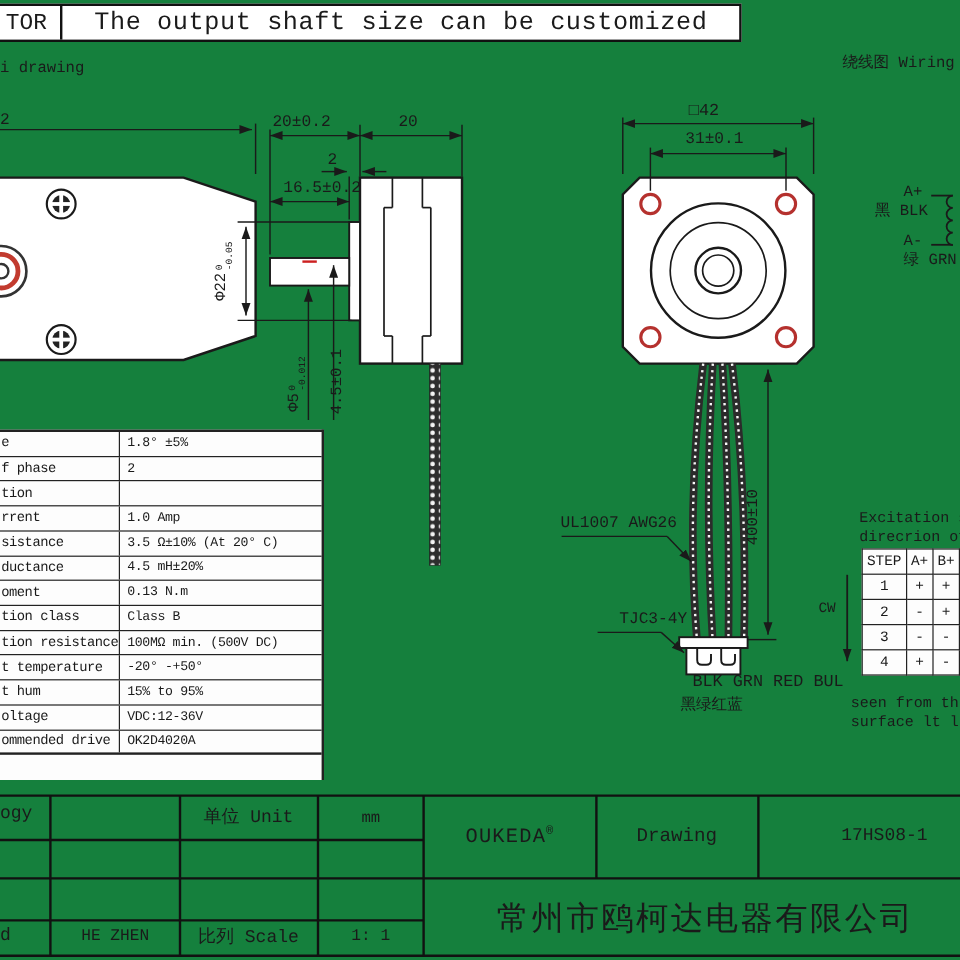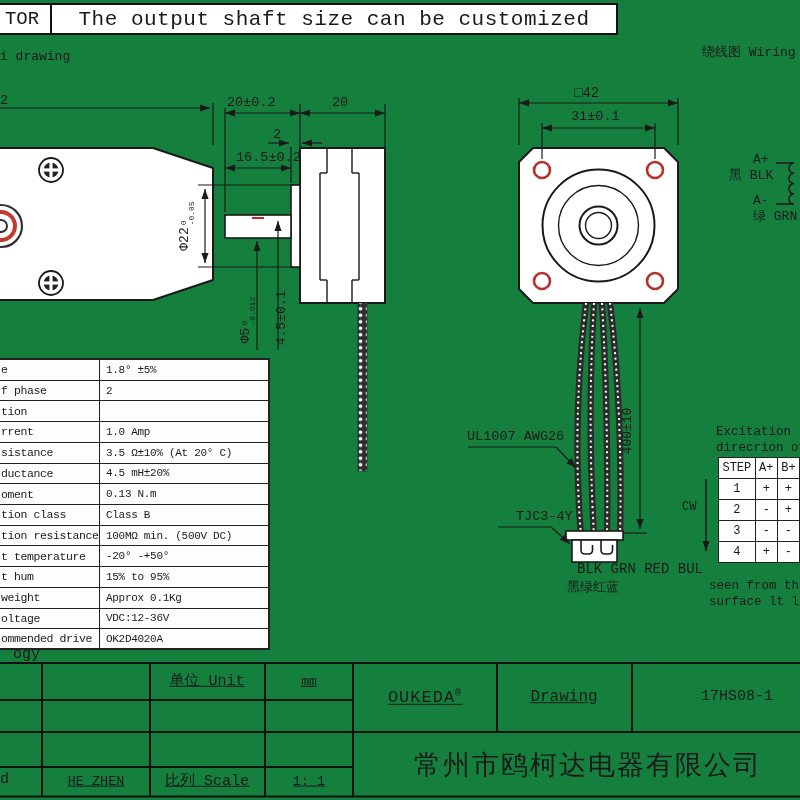--- a/index.html
+++ b/index.html
@@ -2,21 +2,21 @@
 <html><head>
 <meta charset="utf-8">
 <style>
   html,body{margin:0;padding:0;background:#e8e8e8;}
   .sheet{
     position:relative;width:800px;height:800px;background:#15803d;overflow:hidden;
     font-family:"Liberation Mono","DejaVu Sans Mono",monospace;color:#1a1a1a;
   }
   svg.linework{position:absolute;left:0;top:0;}
   .lbl{position:absolute;white-space:nowrap;line-height:1.15;}
-  .ctr{position:absolute;transform:translate(-50%,-50%);white-space:nowrap;line-height:1.1;text-align:center;text-decoration:underline;}
+  .ctr{position:absolute;transform:translate(-50%,-50%);white-space:nowrap;line-height:1.1;text-align:center;}
   .vlb{position:absolute;transform:translate(-50%,-50%) rotate(-90deg);white-space:nowrap;line-height:1;font-size:13px;}
   .tol{display:inline-flex;flex-direction:column;font-size:8px;line-height:1.05;vertical-align:2px;margin-left:2px;}
   
   .banner{position:absolute;left:-8px;top:3px;width:626px;height:32px;border:2px solid #111;
           background:#fff;display:flex;box-sizing:border-box;}
   .banner-left{width:56px;border-right:2px solid #111;display:flex;align-items:center;justify-content:center;font-size:19px;}
   .banner-main{flex:1;display:flex;align-items:center;justify-content:center;font-size:21px;letter-spacing:0.5px;}
   
   .spec{position:absolute;left:0;top:358px;width:270px;height:292px;box-sizing:border-box;
         border-top:2px solid #222;border-right:2px solid #222;display:grid;grid-template-rows:repeat(14,1fr);background:#fdfdfd;}
@@ -295,34 +295,30 @@
       </div>
     <div class="spec-row">
         <div class="spec-label">t temperature</div>
         <div class="spec-value">-20° -+50°</div>
       </div>
     <div class="spec-row">
         <div class="spec-label">t hum</div>
         <div class="spec-value">15% to 95%</div>
       </div>
     <div class="spec-row">
-        <div class="spec-label">weight</div>
-        <div class="spec-value">Approx 0.1Kg</div>
-      </div>
-    <div class="spec-row">
         <div class="spec-label">oltage</div>
         <div class="spec-value">VDC:12-36V</div>
       </div>
     <div class="spec-row">
         <div class="spec-label">ommended drive</div>
         <div class="spec-value">OK2D4020A</div>
       </div>
   </div>
 
-  <span class="lbl tb" style="left:0;top:646px;margin-left:13px;">ogy</span>
+  <span class="lbl tb" style="left:0;top:670px;">ogy</span>
   <span class="ctr tb" style="left:207px;top:682px;">单位 Unit</span>
   <span class="ctr" style="left:309px;top:682px;font-size:13px;">mm</span>
   <span class="lbl tb" style="left:0;top:771px;">d</span>
   <span class="ctr" style="left:96px;top:782px;font-size:13.5px;">HE ZHEN</span>
   <span class="ctr tb" style="left:207px;top:782px;">比列 Scale</span>
   <span class="ctr" style="left:309px;top:782px;font-size:13.5px;">1: 1</span>
   <span class="ctr brand" style="left:425px;top:698px;text-align:center;"><span>OUKEDA</span><sup>®</sup></span>
   <span class="ctr" style="left:564px;top:698px;font-size:16px;">Drawing</span>
   <span class="lbl" style="left:701px;top:688px;font-size:15px;">17HS08-1</span>
   <div class="company">常州市鸥柯达电器有限公司</div>

